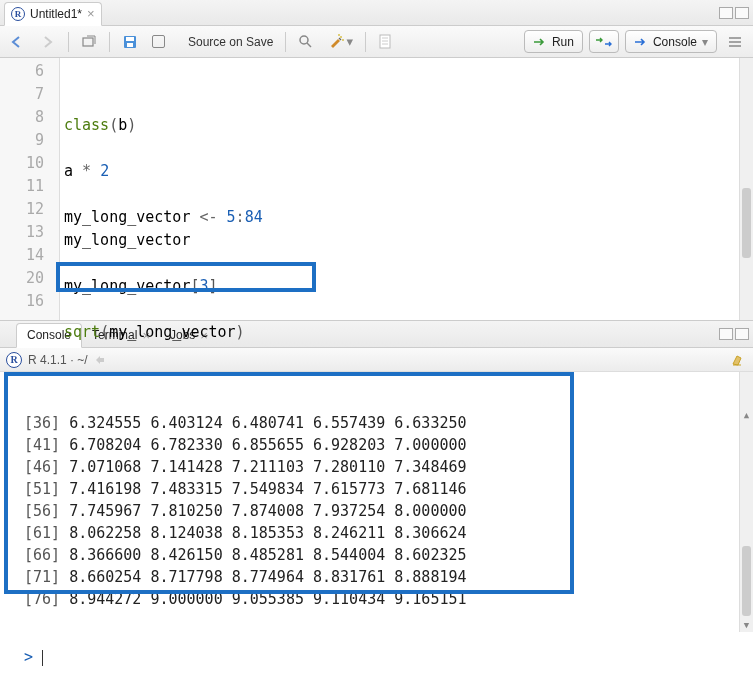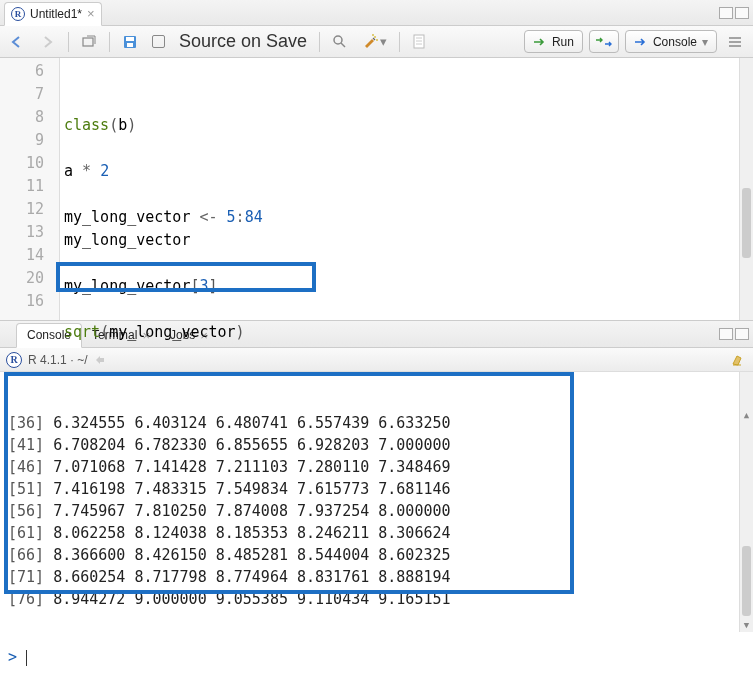--- a/index.html
+++ b/index.html
@@ -55,21 +55,21 @@
     padding:0 6px;
     gap:6px;
   }
   .tb-btn {
     display:flex;align-items:center;justify-content:center;
     height:22px;min-width:22px;padding:0 4px;
     border-radius:3px;
   }
   .tb-sep { width:1px;height:20px;background:#ccc;margin:0 2px; }
   .chk { width:13px;height:13px;border:1px solid #888;border-radius:2px; }
-  .tb-label { font-size:18px;color:#333;margin-left:10px; }
+  .tb-label { font-size:12px;color:#333;margin-left:19px; }
   .pill {
     display:flex;align-items:center;
     border:1px solid #bbb;border-radius:4px;
     background:linear-gradient(#fff,#eee);
     height:23px;padding:0 8px;gap:5px;font-size:12px;
   }
   svg { display:block; }
   .editor {
     display:flex;
     height:262px;
@@ -137,21 +137,21 @@
     height:24px;padding:0 6px;gap:6px;font-size:12px;color:#555;
   }
   .console-body {
     position:relative;
     font-family:"DejaVu Sans Mono","Menlo",monospace;
     font-size:15px;
     padding:4px 8px 4px 8px;
     white-space:pre;
     height:260px;
   }
-  .console-body .row { line-height:22px;height:22px; }
+  .console-body .row { line-height:22px;height:22px;margin-left:16px; }
   .idx { color:#555; }
   .prompt { color:#1a5fb4; }
   .cursor { border-left:1px solid #333;height:16px;display:inline-block;vertical-align:middle; }
   .brush { color:#c9a227; }
   .cscroll { position:absolute;right:0;top:0;bottom:0;width:14px;background:#f0f0f0;border-left:1px solid #ddd; }
   .cscroll .arrow { height:14px;display:flex;align-items:center;justify-content:center;color:#888;font-size:9px; }
   .cscroll .thumb { position:absolute;left:2px;right:2px;bottom:16px;height:70px;background:#ccc;border-radius:3px; }
 </style>
 </head>
 <body>

